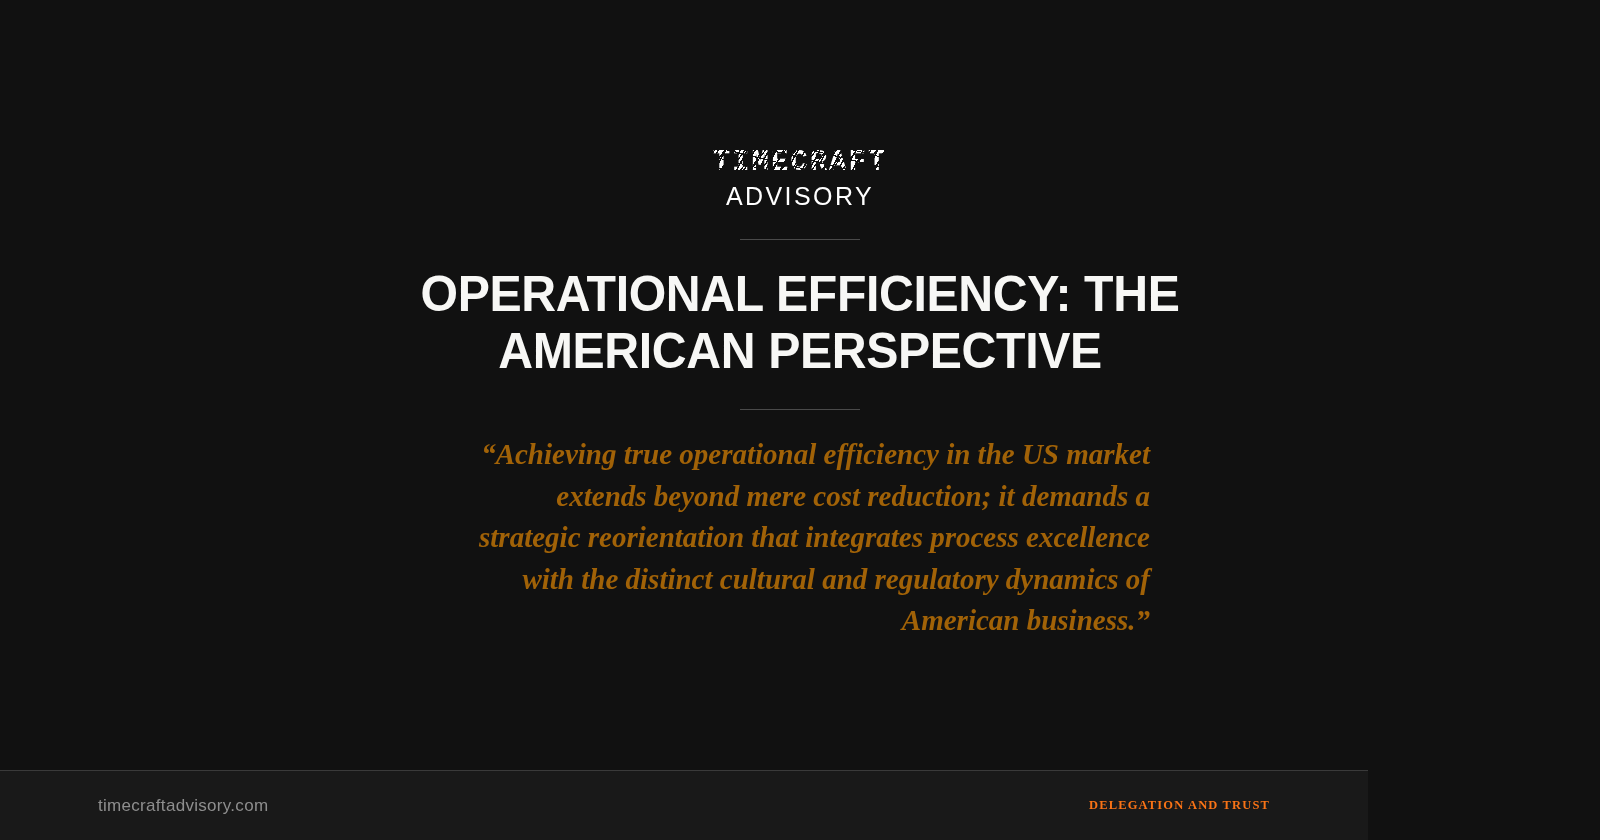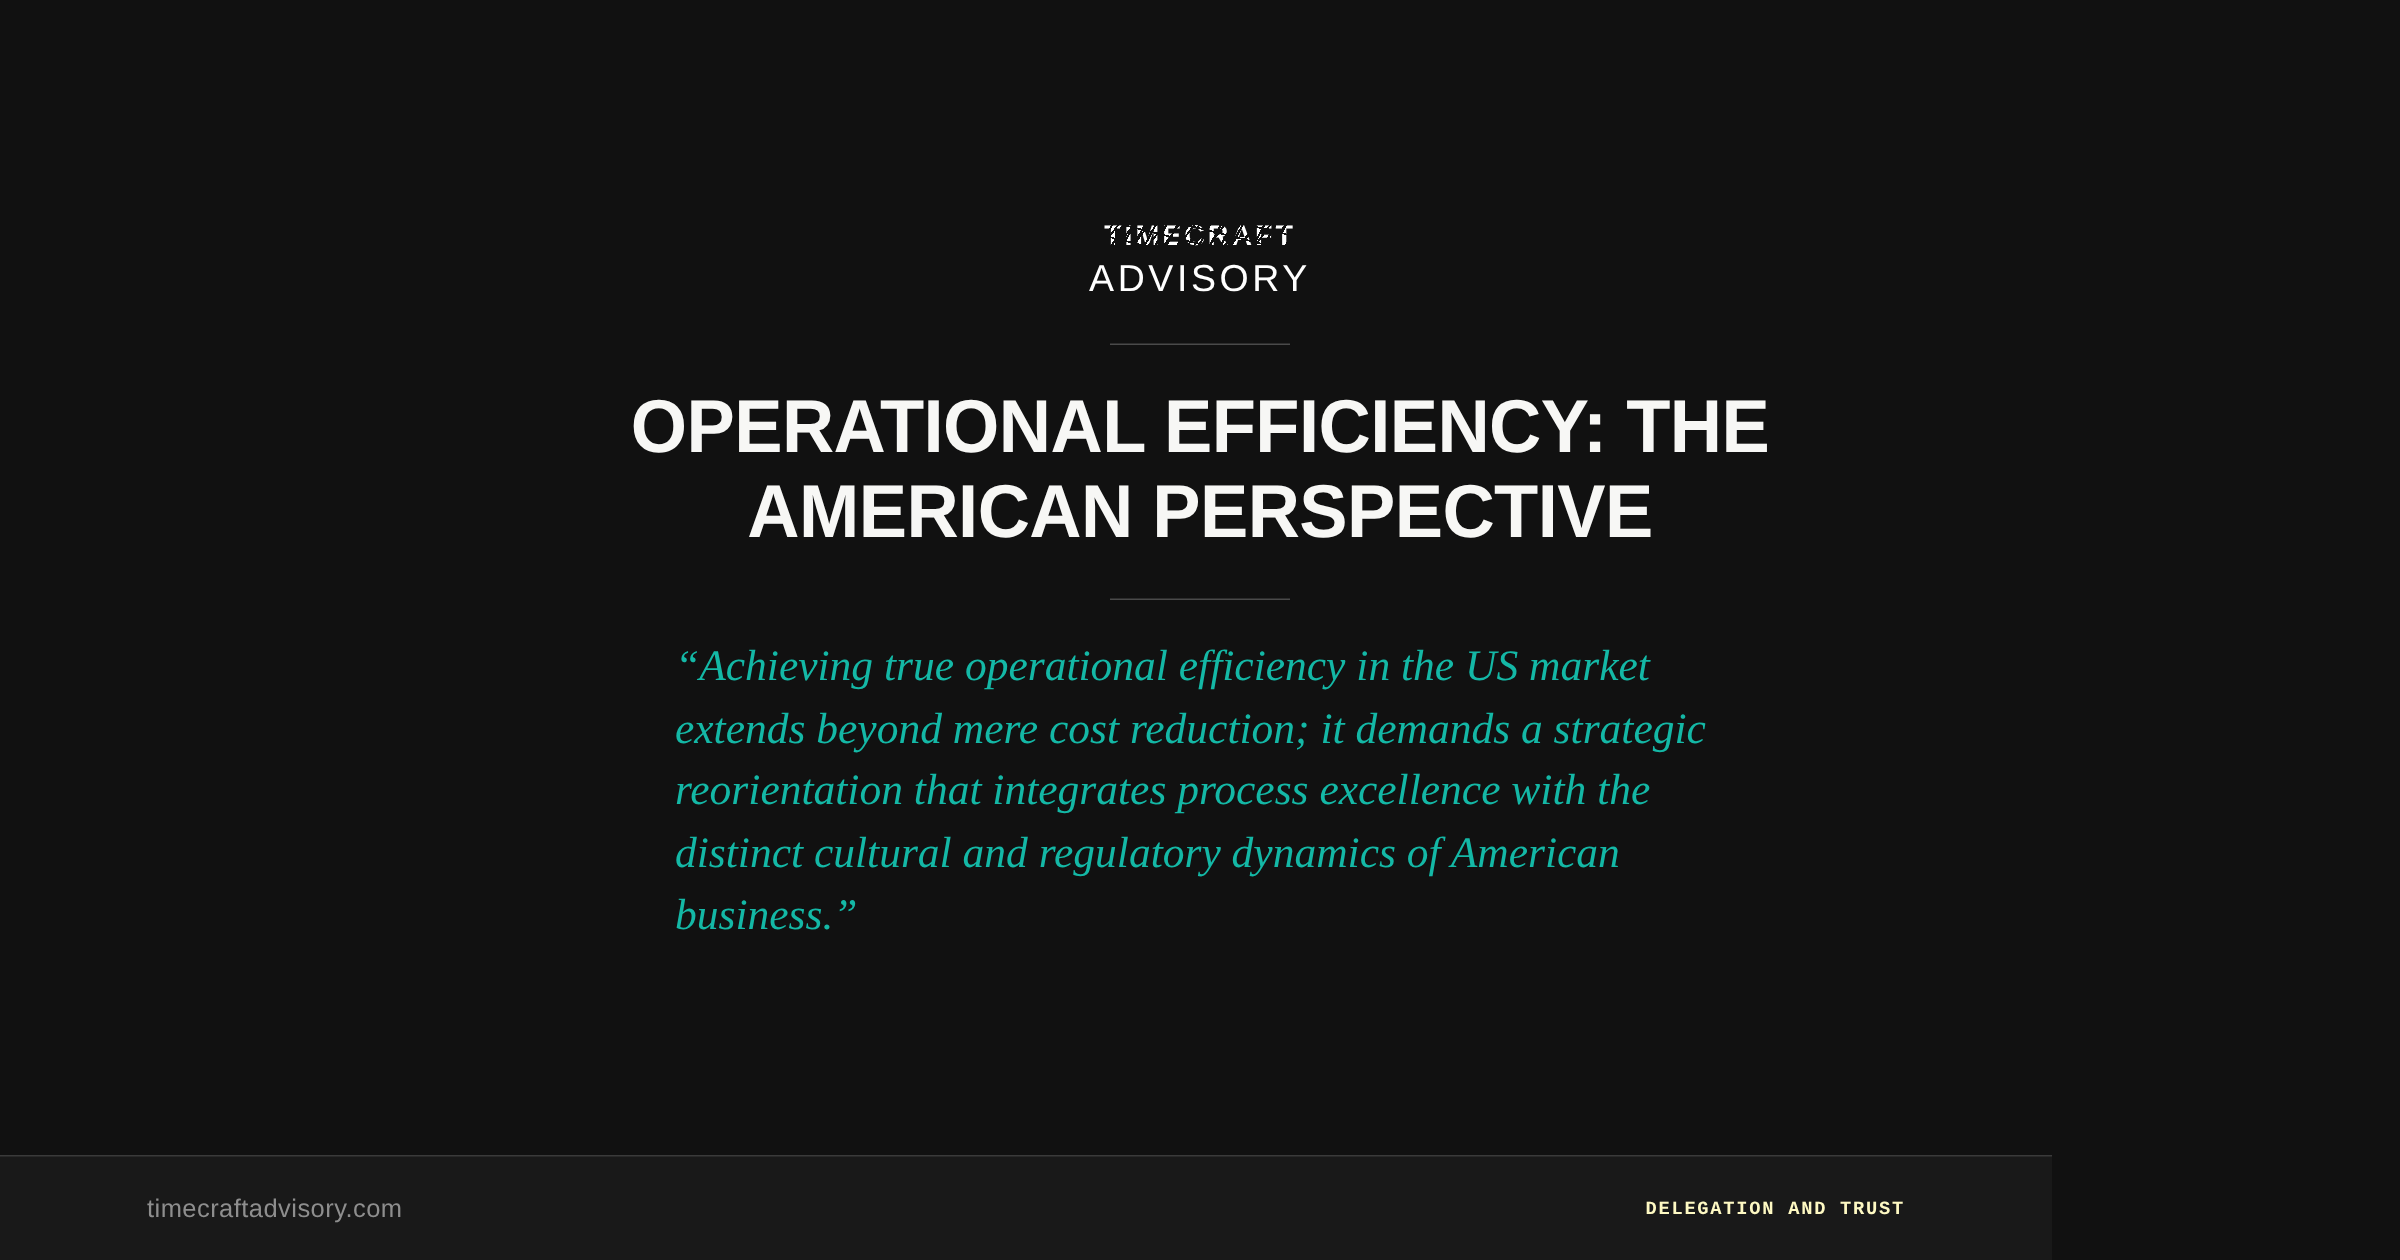--- a/index.html
+++ b/index.html
@@ -36,23 +36,23 @@
   
   .logo-block {
     display: flex;
     flex-direction: column;
     align-items: center;
     line-height: 1;
   }
 
   .logo-top {
     position: relative;
-    font-family: Liberation Sans, sans-serif;
+    font-family: Liberation Mono, monospace;
     font-weight: 700;
-    font-size: 19px;
+    font-size: 29px;
     letter-spacing: 2.0px;
     color: #ffffff;
     text-transform: uppercase;
     display: block;
     
     -webkit-mask-image:
       repeating-linear-gradient(118deg, #000 0px, #000 5px, transparent 5px, transparent 6.4px),
       repeating-linear-gradient(-54deg, #000 0px, #000 7px, transparent 7px, transparent 8.2px),
       repeating-linear-gradient(14deg, #000 0px, #000 9px, transparent 9px, transparent 10.1px),
       linear-gradient(#000, #000);
@@ -97,27 +97,27 @@
     letter-spacing: -0.4px;
     color: #f7f7f5;
     text-transform: uppercase;
     transform: scaleX(0.965);
   }
 
   
   .quote {
     margin: 24px 0 0 0;
     width: 700px;
-    text-align: left;
+    text-align: right;
     font-family: "Liberation Serif", "DejaVu Serif", serif;
     font-style: italic;
-    font-weight: 400;
+    font-weight: 700;
     font-size: 29px;
     line-height: 41.5px;
-    color: #14b8a6;
+    color: #a16207;
   }
 
   
   .footer {
     position: absolute;
     left: 0;
     bottom: 0;
     width: 1368px;
     height: 70px;
     background: #191919;
@@ -131,25 +131,25 @@
 
   .footer-url {
     font-family: "Liberation Sans", sans-serif;
     font-size: 17px;
     font-weight: 400;
     letter-spacing: 0.3px;
     color: #8e8e8e;
   }
 
   .footer-tag {
-    font-family: Liberation Mono, monospace;
+    font-family: Liberation Serif, serif;
     font-size: 12.5px;
     font-weight: 600;
     letter-spacing: 1.15px;
-    color: #fef9c3;
+    color: #f97316;
     text-transform: uppercase;
   }
 </style>
 </head>
 <body>
 
 <div class="slide">
 
   <div class="content">
 

